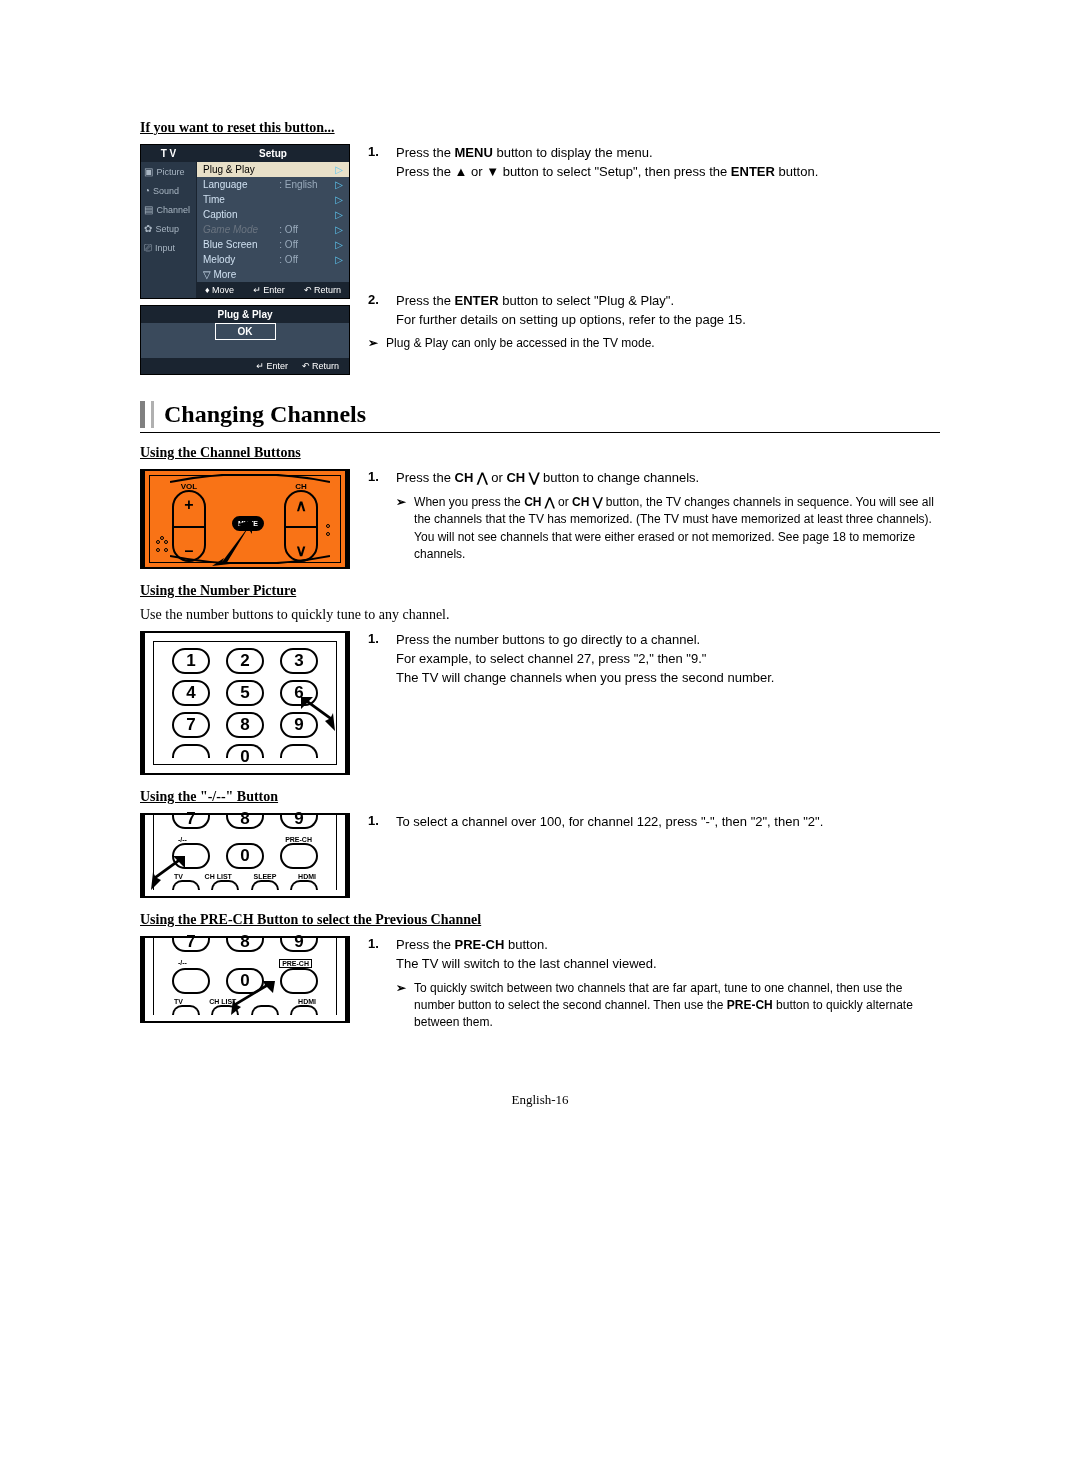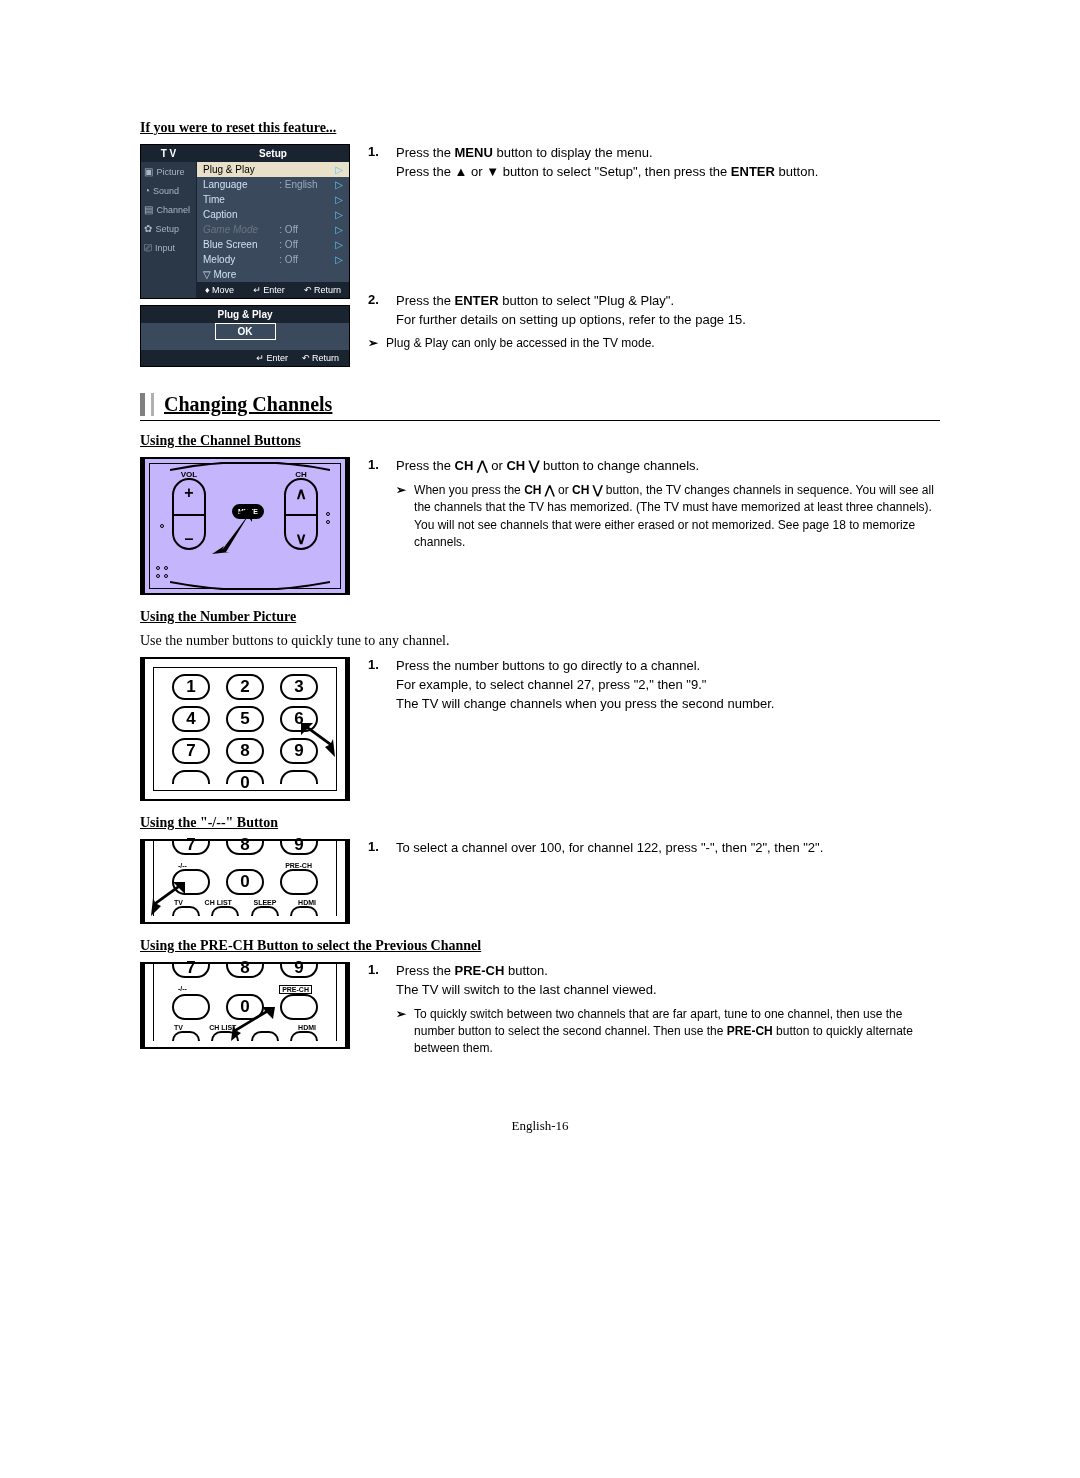--- a/index.html
+++ b/index.html
@@ -98,21 +98,21 @@
     .osd-pnp-body {
       padding: 18px 0 12px 0;
       font-weight: bold;
       font-size: 11px;
     }
     .osd-pnp-btn {
       display: inline-block;
       border: 1px solid #fff;
       padding: 2px 22px;
       font-weight: bold;
-      margin-bottom: 10px;
+      margin-bottom: 18px;
       text-align: right;
     }
     .osd-pnp-footer {
       display: flex;
       justify-content: flex-end;
       gap: 14px;
       padding: 3px 10px;
       background: #1a2430;
       font-size: 9px;
     }
@@ -138,36 +138,35 @@
       margin-top: 26px;
       margin-bottom: 4px;
     }
     .section-title-wrap .inner {
       border-left: 3px solid #b0b0b0;
       padding-left: 10px;
     }
     .section-title {
       font-family: 'Times New Roman', serif;
       font-weight: bold;
-      font-size: 20px;
-      text-decoration: underline;
+      font-size: 24px;
     }
     .title-rule {
       border: none;
       border-top: 1px solid #000;
       margin-bottom: 12px;
     }
     .remote {
       width: 210px;
-      height: 138px;
+      height: 100px;
       border: 2px solid #000;
       border-left-width: 5px;
       border-right-width: 5px;
       position: relative;
-      background: #c4b5fd;
+      background: #f97316;
     }
     .remote-inner {
       margin: 4px;
       height: calc(100% - 8px);
       border: 1px solid #000;
       position: relative;
     }
     .pill {
       position: absolute;
       border: 2px solid #000;
@@ -228,21 +227,21 @@
       text-align: center;
       font-family: 'Times New Roman', serif;
       font-size: 13px;
       margin-top: 60px;
     }
     b { font-weight: bold; }
   </style>
 </head>
 <body>
 
-<div class="section-subhead">If you were to reset this feature...</div>
+<div class="section-subhead">If you want to reset this button...</div>
 
 <div class="two-col">
   <div class="left-col">
 
     <div class="osd">
       <div class="osd-top">
         <div class="osd-sidecol">
           <div class="osd-title-tv">T V</div>
           <div class="osd-sideitem">
               <span class="ic">▣</span>

